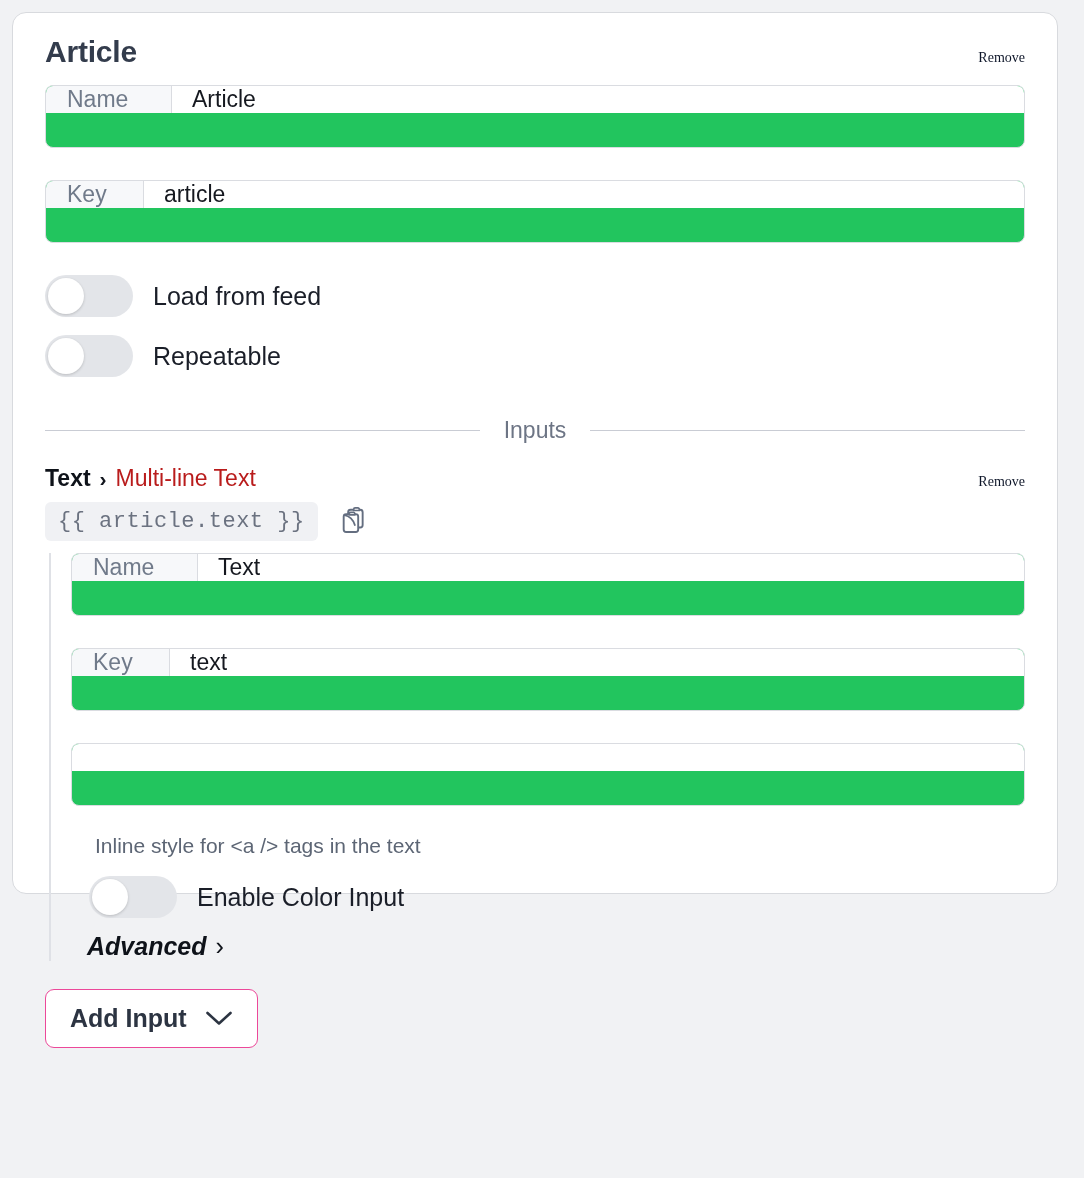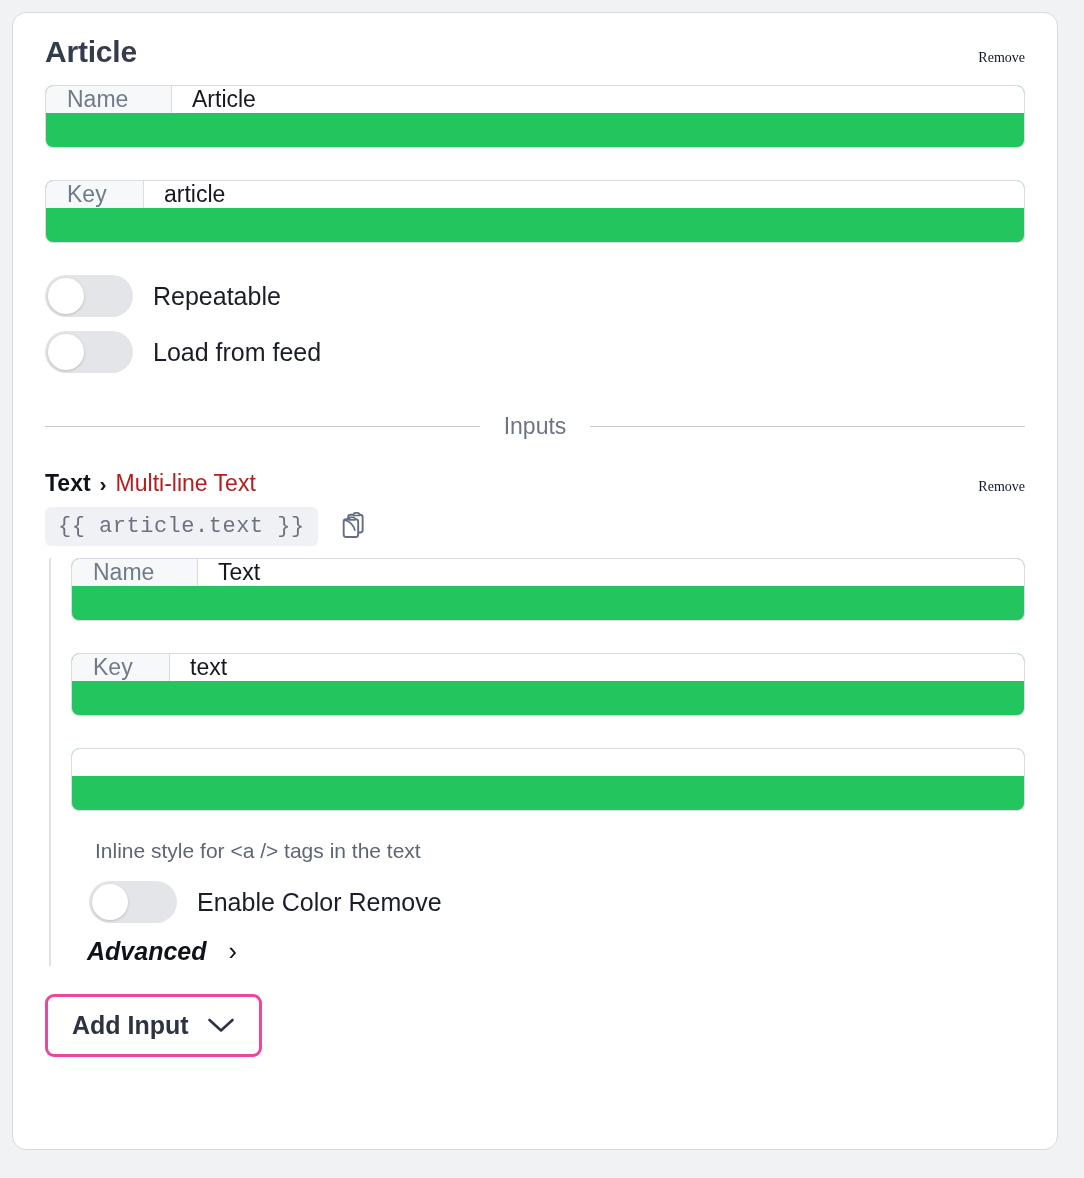--- a/index.html
+++ b/index.html
@@ -13,21 +13,21 @@
     font-family: "Liberation Sans", sans-serif;
     -webkit-font-smoothing: antialiased;
     overflow: hidden;
   }
 
   .card {
     position: absolute;
     left: 12px;
     top: 12px;
     width: 1046px;
-    height: 1138px;
+    height: 882px;
     background: #ffffff;
     border: 1px solid #d8dade;
     border-radius: 14px;
     box-sizing: border-box;
   }
 
   .card-inner {
     padding: 22px 32px 0 32px;
   }
 
@@ -129,21 +129,21 @@
     margin-left: 20px;
     font-size: 25px;
     color: #1a1e28;
     font-weight: 500;
   }
 
   
   .divider {
     display: flex;
     align-items: center;
-    margin: 40px 0 30px 0;
+    margin: 40px 0 21px 0;
     gap: 24px;
     justify-content: flex-end;
   }
   .divider .rule {
     flex: 1;
     height: 1px;
     background: #c9ccd4;
   }
   .divider .caption {
     font-size: 23px;
@@ -202,38 +202,38 @@
 
   .hint {
     font-size: 21px;
     color: #5d6675;
     margin: -4px 0 16px 24px;
   }
 
   .advanced {
     display: flex;
     align-items: center;
-    gap: 22px;
+    gap: 9px;
     font-size: 25px;
     font-style: italic;
     font-weight: bold;
     color: #0e1219;
     margin-top: 14px;
     margin-left: 16px;
     cursor: pointer;
   }
   .advanced .chev { font-style: normal; font-weight: normal; font-size: 25px; }
 
   
   .add-btn {
     margin-top: 28px;
     display: inline-flex;
     align-items: center;
     gap: 18px;
-    border: 3px solid #ec4899;
+    border: 1px solid #ec4899;
     border-radius: 9px;
     background: #ffffff;
     padding: 14px 24px;
     font-size: 25px;
     font-weight: bold;
     color: #2c3442;
     cursor: pointer;
     font-family: "Liberation Sans", sans-serif;
   }
 </style>
@@ -255,33 +255,33 @@
       <input class="field-value" type="text" value="Article" style="">
     </div>
 
     
     <div class="field">
       <div class="field-label w-key">Key</div>
       <input class="field-value" type="text" value="article" style="">
     </div>
 
     
+    <div class="toggle-row" style="margin-top:14px;">
+      <div class="toggle">
+        <div class="knob"></div>
+      </div>
+      <div class="toggle-label">Load from feed</div>
+    </div>
+
+    
     <div class="toggle-row" style="margin-top:18px;">
       <div class="toggle">
         <div class="knob"></div>
       </div>
       <div class="toggle-label">Repeatable</div>
-    </div>
-
-    
-    <div class="toggle-row" style="margin-top:14px;">
-      <div class="toggle">
-        <div class="knob"></div>
-      </div>
-      <div class="toggle-label">Load from feed</div>
     </div>
 
     
     <div class="divider">
       <div class="rule"></div>
       <div class="caption">Inputs</div>
       <div class="rule"></div>
     </div>
 
     
@@ -324,21 +324,21 @@
         <div class="field">
           <input class="field-value" type="text" value="" style="">
         </div>
 
         <div class="hint">Inline style for &lt;a /&gt; tags in the text</div>
 
         <div class="toggle-row" style="margin-left:18px;margin-top:18px;">
           <div class="toggle sm">
             <div class="knob"></div>
           </div>
-          <div class="toggle-label">Enable Color Remove</div>
+          <div class="toggle-label">Enable Color Input</div>
         </div>
 
         <div class="advanced">
           <span>Advanced</span>
           <span class="chev">›</span>
         </div>
 
       </div>
     </div>
 

